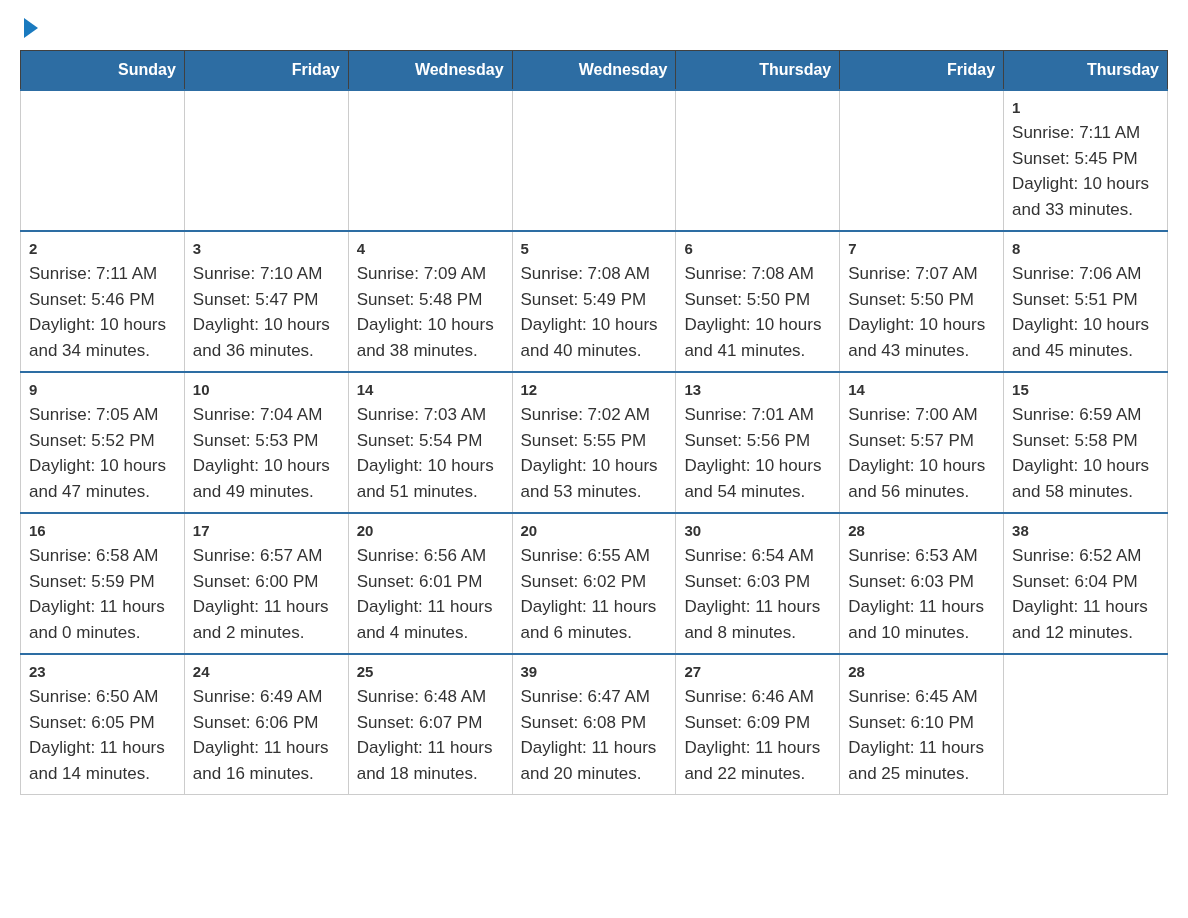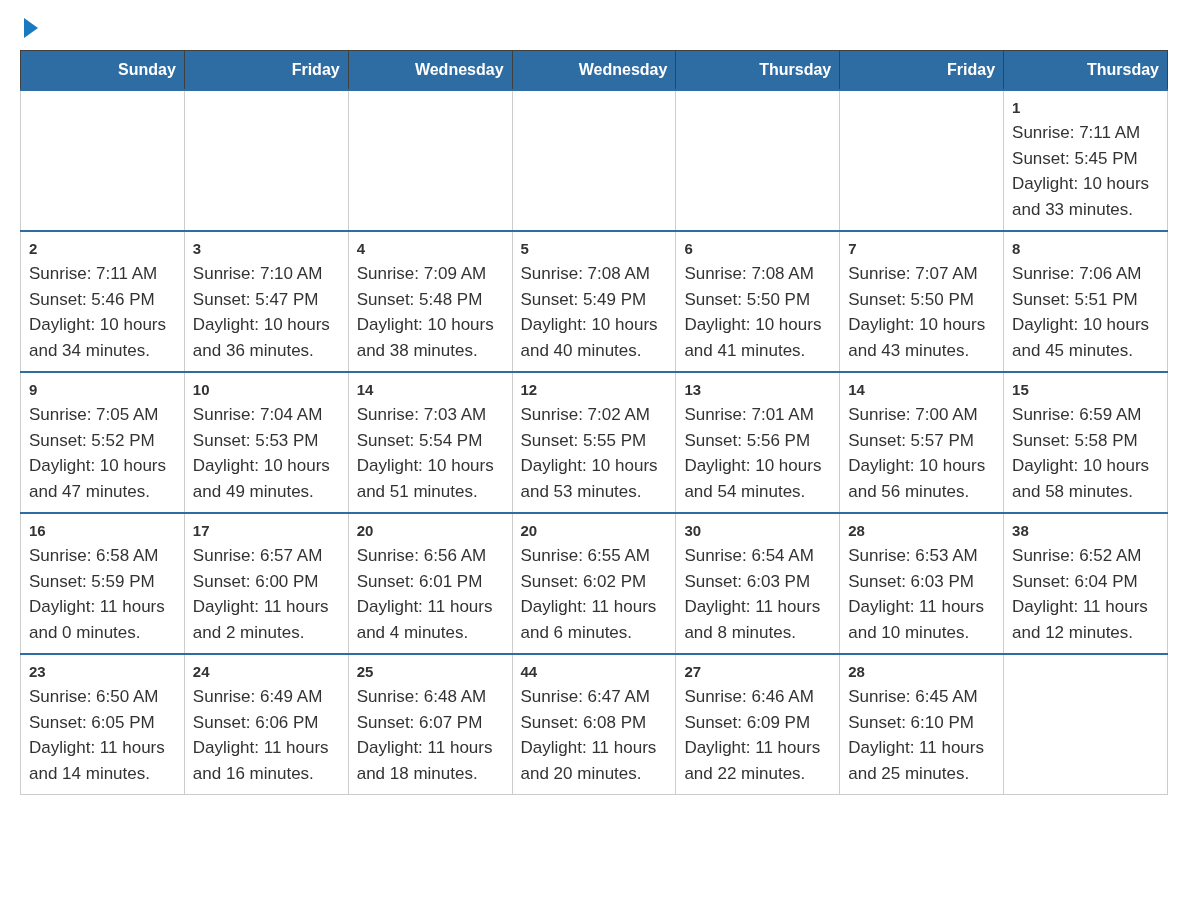--- a/index.html
+++ b/index.html
@@ -246,21 +246,21 @@
         </td>
         <td>
           <span class="day-number">24</span>
           <div class="day-info">Sunrise: 6:49 AM<br>Sunset: 6:06 PM<br>Daylight: 11 hours<br>and 16 minutes.</div>
         </td>
         <td>
           <span class="day-number">25</span>
           <div class="day-info">Sunrise: 6:48 AM<br>Sunset: 6:07 PM<br>Daylight: 11 hours<br>and 18 minutes.</div>
         </td>
         <td>
-          <span class="day-number">44</span>
+          <span class="day-number">39</span>
           <div class="day-info">Sunrise: 6:47 AM<br>Sunset: 6:08 PM<br>Daylight: 11 hours<br>and 20 minutes.</div>
         </td>
         <td>
           <span class="day-number">27</span>
           <div class="day-info">Sunrise: 6:46 AM<br>Sunset: 6:09 PM<br>Daylight: 11 hours<br>and 22 minutes.</div>
         </td>
         <td>
           <span class="day-number">28</span>
           <div class="day-info">Sunrise: 6:45 AM<br>Sunset: 6:10 PM<br>Daylight: 11 hours<br>and 25 minutes.</div>
         </td>

